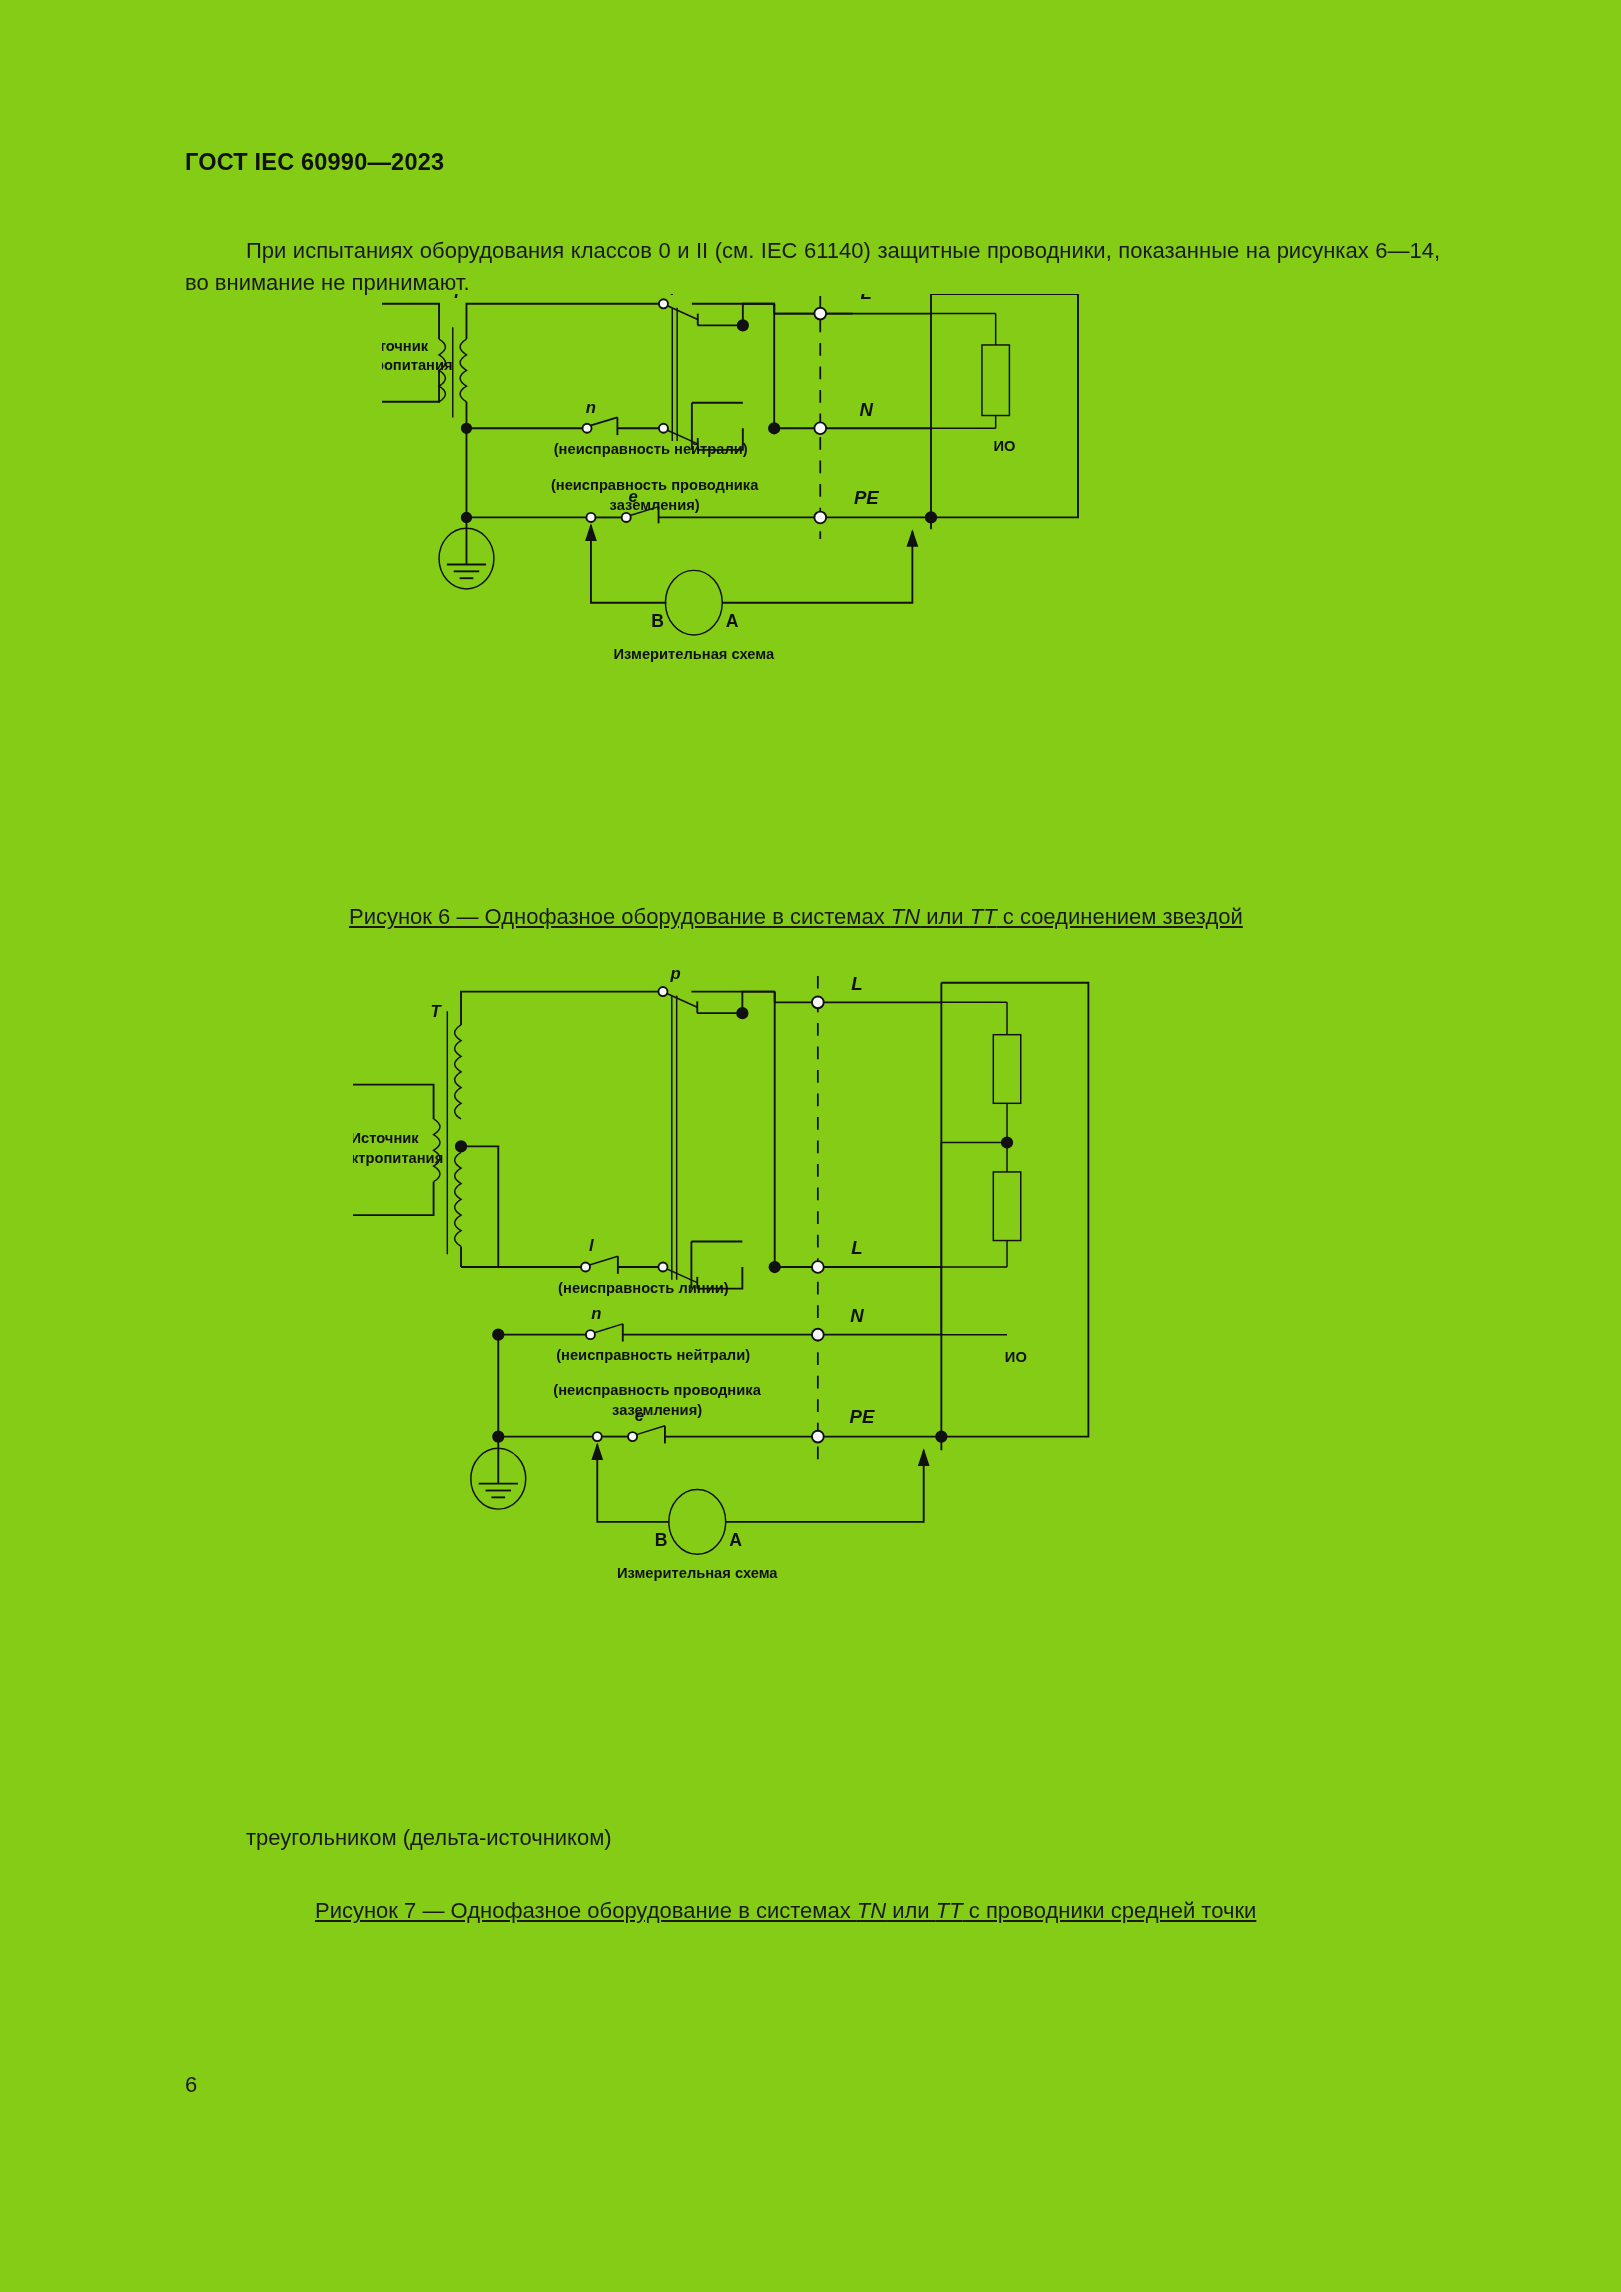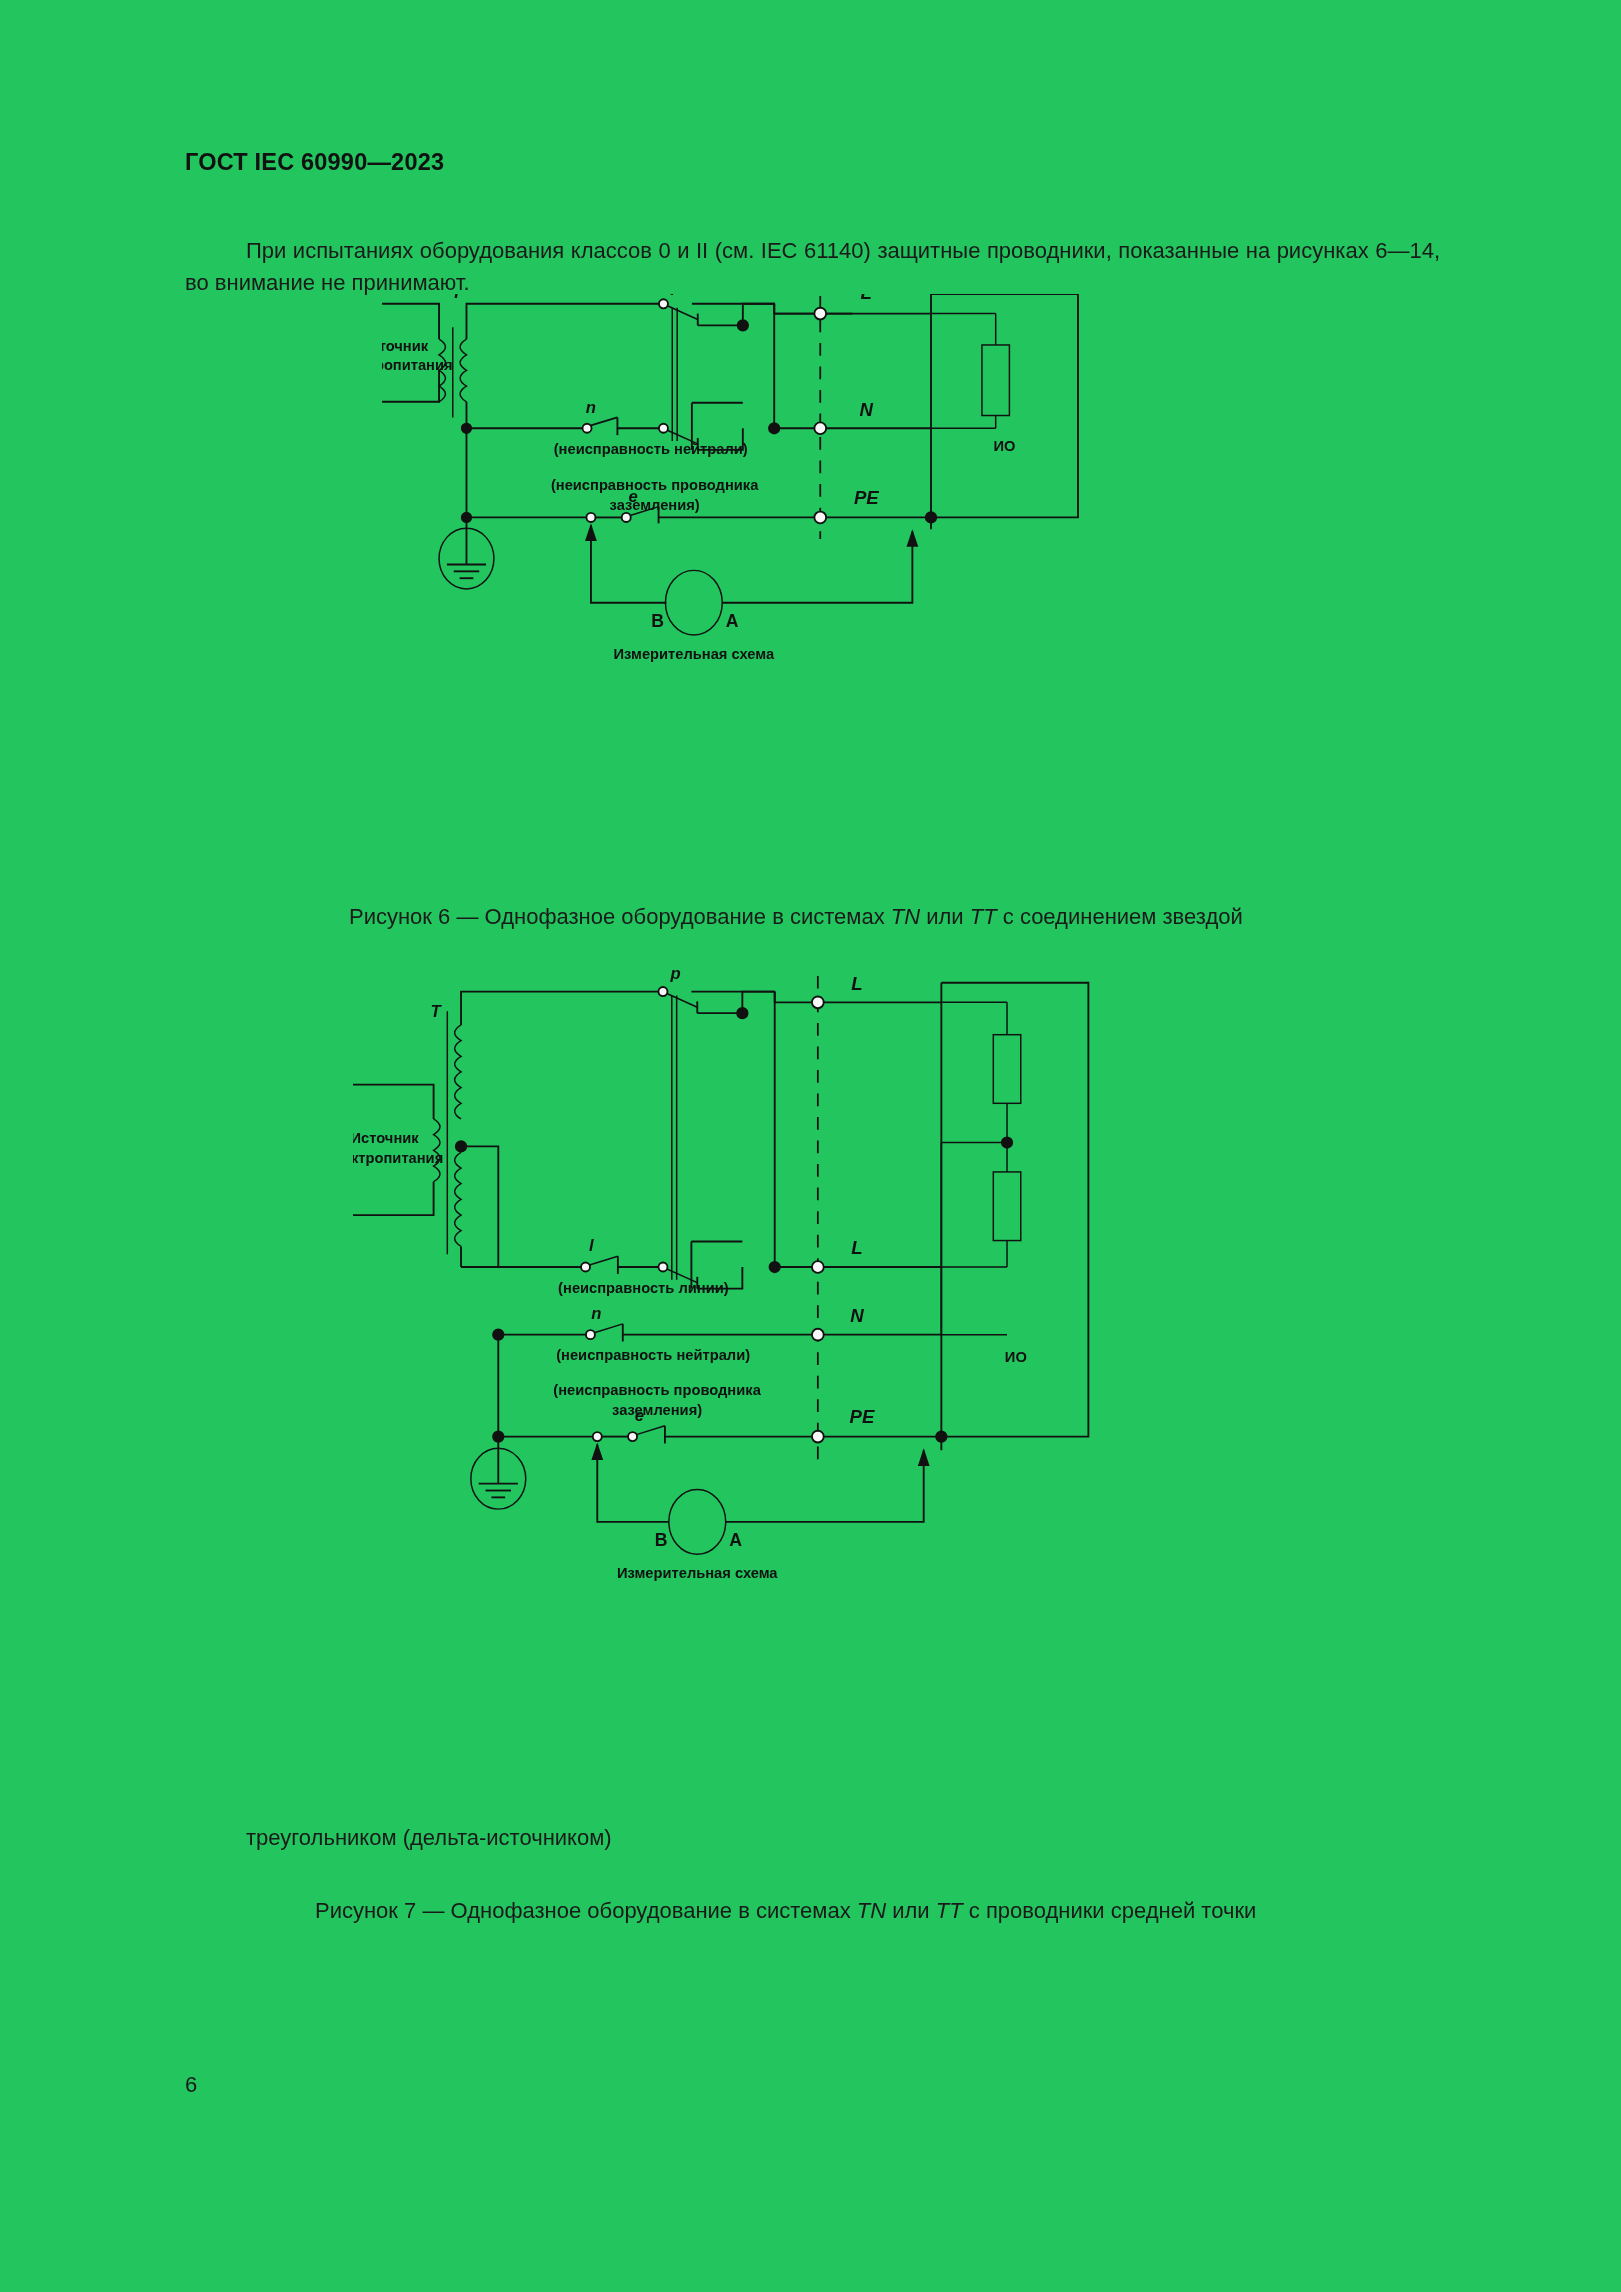--- a/index.html
+++ b/index.html
@@ -8,21 +8,21 @@
     background: #ffffff;
   }
   body {
     font-family: "Liberation Sans", sans-serif;
     color: #111111;
   }
   .page {
     position: relative;
     width: 1621px;
     height: 2293px;
-    background: #22c55e;
+    background: #84cc16;
     overflow: hidden;
   }
   .header {
     position: absolute;
     left: 185px;
     top: 149px;
     font-size: 23.5px;
     font-weight: bold;
     letter-spacing: 0.2px;
   }
@@ -50,20 +50,21 @@
   }
   .par-2 .just {
     display: block;
     text-align: justify;
   }
   .caption {
     position: absolute;
     font-size: 22px;
     color: #1a1a1a;
     white-space: nowrap;
+    text-decoration: underline;
   }
   .cap-6 { left: 349px; top: 904px; }
   .cap-7 { left: 315px; top: 1898px; }
   .caption i { font-style: italic; }
   .page-num {
     position: absolute;
     left: 185px;
     top: 2072px;
     font-size: 22px;
     color: #1a1a1a;

